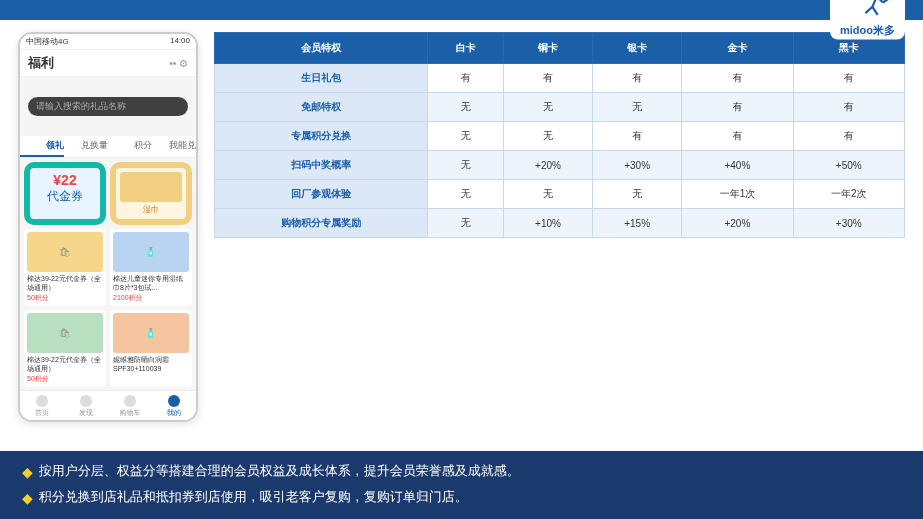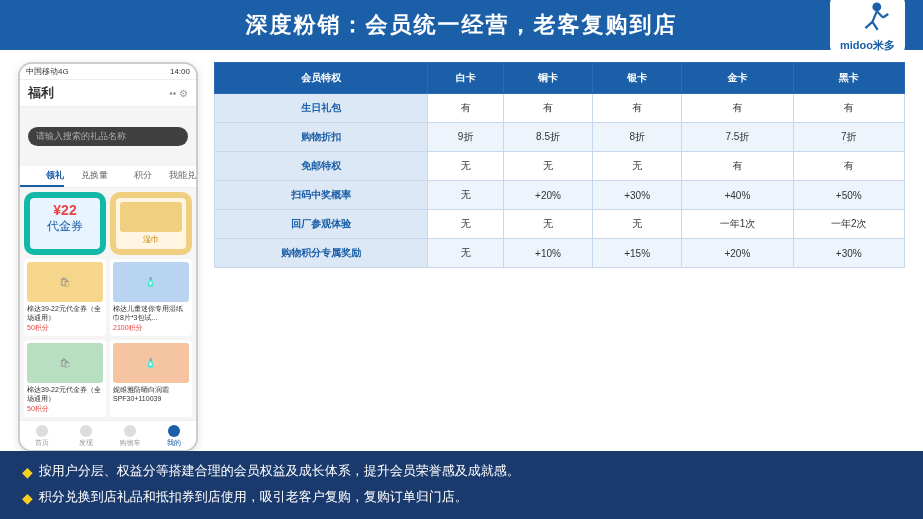--- a/index.html
+++ b/index.html
@@ -67,21 +67,21 @@
       height: 390px;
       box-shadow: 0 2px 8px rgba(0,0,0,0.12);
     }
     .phone-status-bar {
       background: #fff;
       font-size: 8px;
       color: #333;
       padding: 2px 6px;
       display: flex;
       justify-content: space-between;
-      align-items: center;
+      align-items: flex-start;
       border-bottom: 1px solid #eee;
     }
     .phone-header {
       background: #fff;
       padding: 4px 8px;
       display: flex;
       align-items: center;
       justify-content: space-between;
       border-bottom: 1px solid #eee;
       gap: 10px;
@@ -278,21 +278,20 @@
       padding: 4px 10px 2px 10px;
       display: flex;
       flex-direction: column;
       align-items: center;
     }
   </style>
 </head>
 <body>
 
 <div class="header">
-  <span class="header-title">深度粉销：会员统一经营，老客复购到店</span>
   <div class="logo-area">
     <div class="midoo-brand">
       <svg class="logo-icon" viewBox="0 0 50 40" xmlns="http://www.w3.org/2000/svg">
 
         <circle cx="35" cy="8" r="5" fill="#1a5fa8"></circle>
         <line x1="35" y1="13" x2="30" y2="25" stroke="#1a5fa8" stroke-width="2.5"></line>
         <line x1="30" y1="25" x2="22" y2="32" stroke="#1a5fa8" stroke-width="2.5"></line>
         <line x1="30" y1="25" x2="36" y2="34" stroke="#1a5fa8" stroke-width="2.5"></line>
         <line x1="35" y1="13" x2="42" y2="20" stroke="#1a5fa8" stroke-width="2.5"></line>
         <line x1="42" y1="20" x2="48" y2="16" stroke="#1a5fa8" stroke-width="2.5"></line>
@@ -396,32 +395,32 @@
       <tbody id="table-body">
       <tr>
             <td>生日礼包</td>
             <td>有</td>
             <td>有</td>
             <td>有</td>
             <td>有</td>
             <td>有</td>
           </tr>
           <tr>
-            <td>购物折扣</td>
-            <td>9折</td>
-            <td>8.5折</td>
-            <td>8折</td>
-            <td>7.5折</td>
-            <td>7折</td>
+            <td>免邮特权</td>
+            <td>无</td>
+            <td>无</td>
+            <td>无</td>
+            <td>有</td>
+            <td>有</td>
           </tr>
           <tr>
-            <td>免邮特权</td>
-            <td>无</td>
-            <td>无</td>
-            <td>无</td>
+            <td>专属积分兑换</td>
+            <td>无</td>
+            <td>无</td>
+            <td>有</td>
             <td>有</td>
             <td>有</td>
           </tr>
           <tr>
             <td>扫码中奖概率</td>
             <td>无</td>
             <td>+20%</td>
             <td>+30%</td>
             <td>+40%</td>
             <td>+50%</td>

